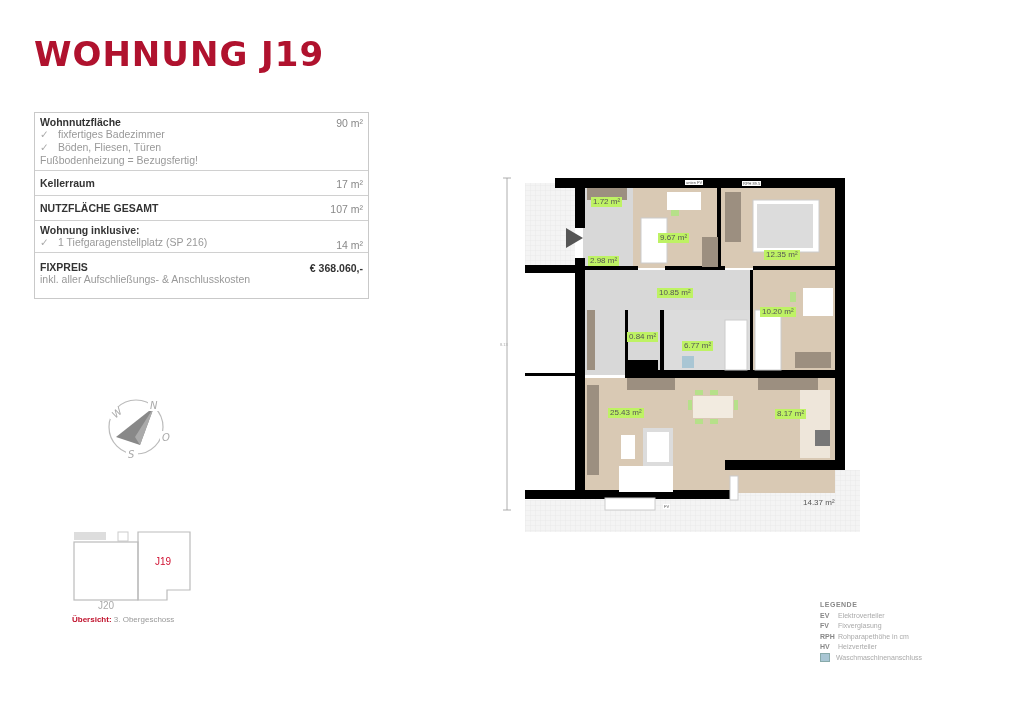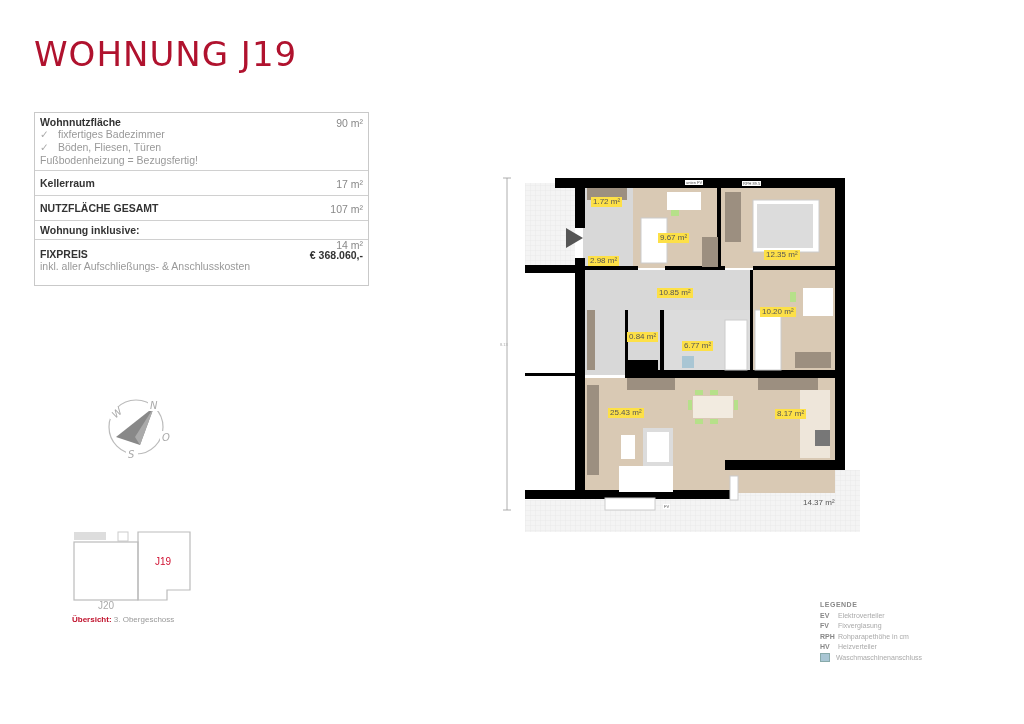--- a/index.html
+++ b/index.html
@@ -1,36 +1,36 @@
 <!DOCTYPE html>
 <html><head>
 <meta charset="utf-8">
 <style>
   html,body{margin:0;padding:0;background:#fff;}
   body{width:1024px;height:724px;position:relative;overflow:hidden;font-family:"Liberation Sans",sans-serif;color:#444;}
-  .title{position:absolute;left:34px;top:34px;font-size:34px;color:#b0122e;letter-spacing:1px;font-family:"DejaVu Sans",sans-serif;font-weight:normal;}
+  .title{position:absolute;left:34px;top:34px;font-size:34px;color:#b0122e;letter-spacing:1px;font-family:"DejaVu Sans",sans-serif;font-weight:bold;}
   .info{position:absolute;left:34px;top:112px;width:333px;border:1.5px solid #c9c9c9;font-size:10.5px;}
   .info .sec{border-bottom:1.5px solid #d0d0d0;padding:3px 5px 3px 5px;position:relative;}
   .info .sec:last-child{border-bottom:none;}
   .info .hd{font-weight:bold;color:#333;font-size:10.5px;}
   .info .val{position:absolute;right:5px;color:#888;}
   .info .val.bold{font-weight:bold;color:#333;}
   .info .li{color:#999;line-height:13px;}
   .info .li .ck{display:inline-block;width:18px;color:#aaa;}
   .info .plain{color:#999;line-height:13px;}
   .compass{position:absolute;left:102px;top:393px;width:72px;height:72px;}
   .overview{position:absolute;left:72px;top:531px;width:120px;height:72px;}
   .ov-caption{position:absolute;left:72px;top:615px;font-size:8px;color:#999;}
   .ov-caption b{color:#c0102b;font-weight:bold;text-align:right;}
   .legend{position:absolute;left:820px;top:600px;font-size:7px;color:#aaa;line-height:10.5px;}
   .legend .lh{font-weight:bold;color:#888;letter-spacing:0.5px;}
   .legend .k{display:inline-block;width:18px;font-weight:bold;color:#888;}
   .legend .wm{display:inline-block;width:10px;height:9px;background:#a9c6d4;border:1px solid #8aa;vertical-align:middle;margin-right:6px;box-sizing:border-box;position:relative;}
   .plan{position:absolute;left:495px;top:170px;width:380px;height:370px;}
-  .lbl{position:absolute;background:#fde047;font-size:8px;color:#555;padding:0 2px;line-height:10px;white-space:nowrap;}
+  .lbl{position:absolute;background:#bef264;font-size:8px;color:#555;padding:0 2px;line-height:10px;white-space:nowrap;}
   .tiny{position:absolute;font-size:4px;color:#555;background:#fff;line-height:5px;padding:0 1px;}
 </style>
 </head>
 <body>
 
 <div class="title">WOHNUNG J19</div>
 
 <div class="info">
   <div class="sec">
     <div class="hd">Wohnnutzfläche</div>
@@ -43,20 +43,21 @@
     <span class="hd">Kellerraum</span>
     <span class="val" style="top:7px">17 m²</span>
   </div>
   <div class="sec" style="padding:6px 5px">
     <span class="hd">NUTZFLÄCHE GESAMT</span>
     <span class="val" style="top:7px">107 m²</span>
   </div>
   <div class="sec">
     <div class="hd">Wohnung inklusive:</div>
     <span class="val" style="top:18px">14 m²</span>
+    <div class="li"><span class="ck">✓</span><span>1 Tiefgaragenstellplatz (SP 216)</span></div>
   </div>
   <div class="sec" style="padding:8px 5px 12px 5px">
     <div class="hd">FIXPREIS</div>
     <span class="val bold" style="top:9px">€ 368.060,-</span>
     <div class="plain">inkl. aller Aufschließungs- &amp; Anschlusskosten</div>
   </div>
 </div>
 
 <div class="compass">
   <svg width="72" height="72" viewBox="0 0 72 72">

